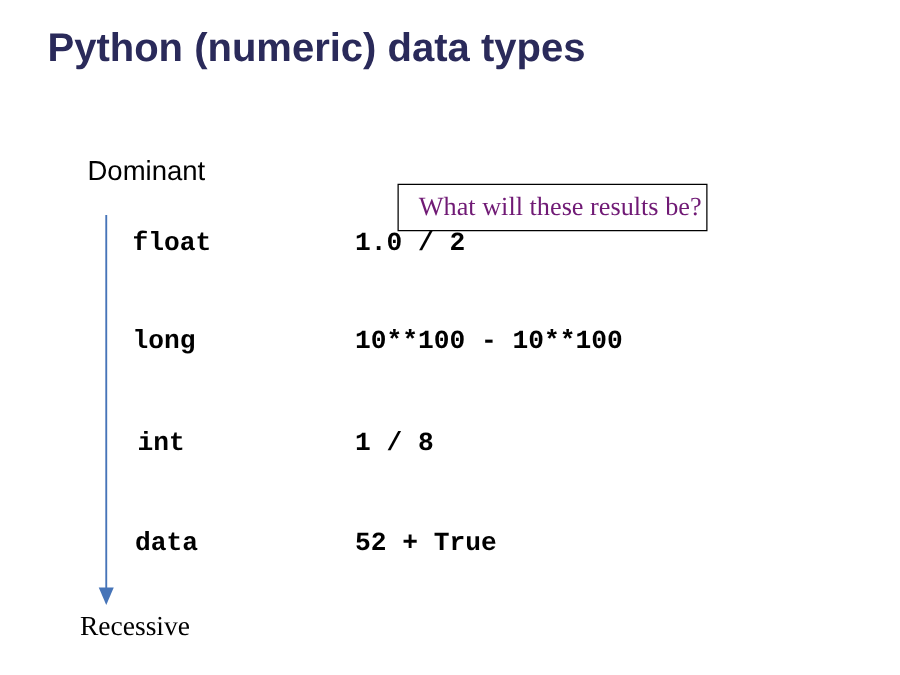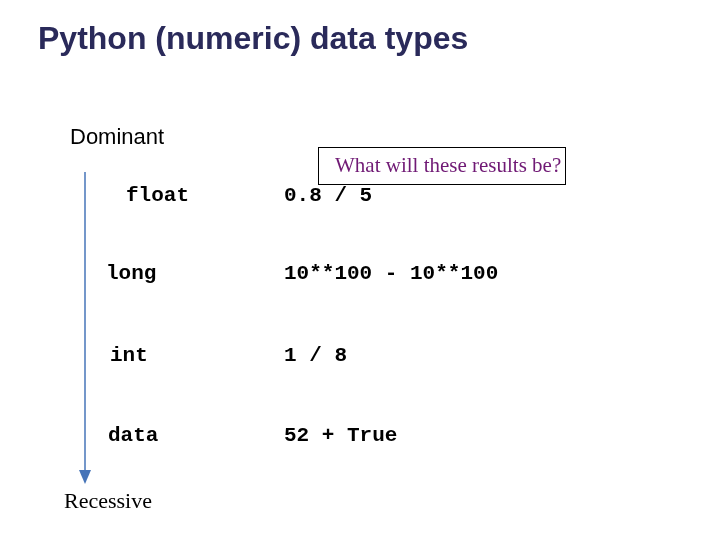--- a/index.html
+++ b/index.html
@@ -47,21 +47,21 @@
     color: #701a75;
     margin-top: 35px;
   }
   .type-label {
     position: absolute;
     font-family: 'Courier New', Courier, monospace;
     font-weight: bold;
     font-size: 21px;
     color: #000;
   }
-  .type-float { top: 184px; left: 126px; text-align: right; }
+  .type-float { top: 184px; left: 106px; text-align: right; }
   .type-long  { top: 262px; left: 106px; }
   .type-int   { top: 344px; left: 110px; }
   .type-bool  { top: 424px; left: 108px; }
   .code {
     position: absolute;
     font-family: 'Courier New', Courier, monospace;
     font-weight: bold;
     font-size: 21px;
     color: #000;
   }
@@ -82,21 +82,21 @@
 
 <div class="dominant-label">Dominant</div>
 
 <div class="question-box">What will these results be?</div>
 
 <div class="type-label type-float">float</div>
 <div class="type-label type-long">long</div>
 <div class="type-label type-int">int</div>
 <div class="type-label type-bool">data</div>
 
-<div class="code code-float">0.8 / 5</div>
+<div class="code code-float">1.0 / 2</div>
 <div class="code code-long">10**100 - 10**100</div>
 <div class="code code-int">1 / 8</div>
 <div class="code code-bool">52 + True</div>
 
 <svg class="arrow-svg" width="20" height="314">
   <line x1="9" y1="0" x2="9" y2="300" stroke="#4674b8" stroke-width="1.5"></line>
   <polygon points="9,312 3,298 15,298" fill="#4674b8"></polygon>
 </svg>
 
 <div class="recessive-label">Recessive</div>

